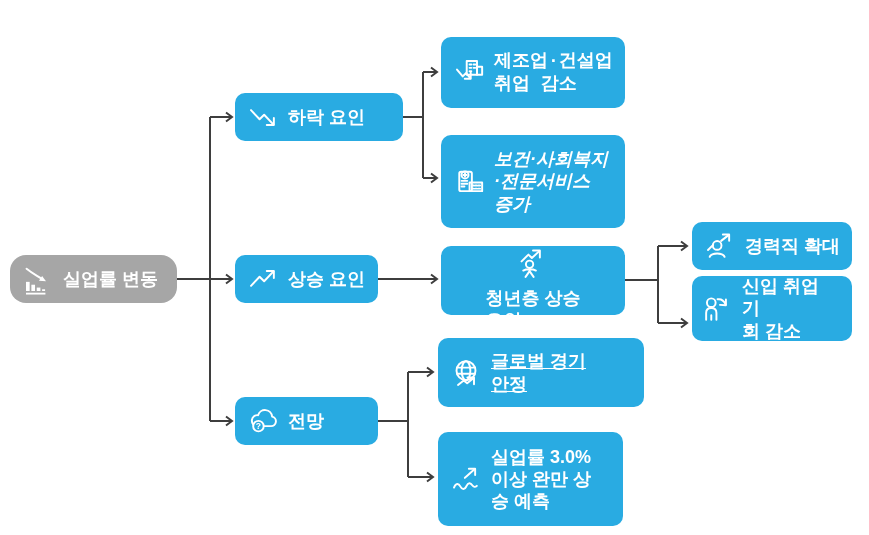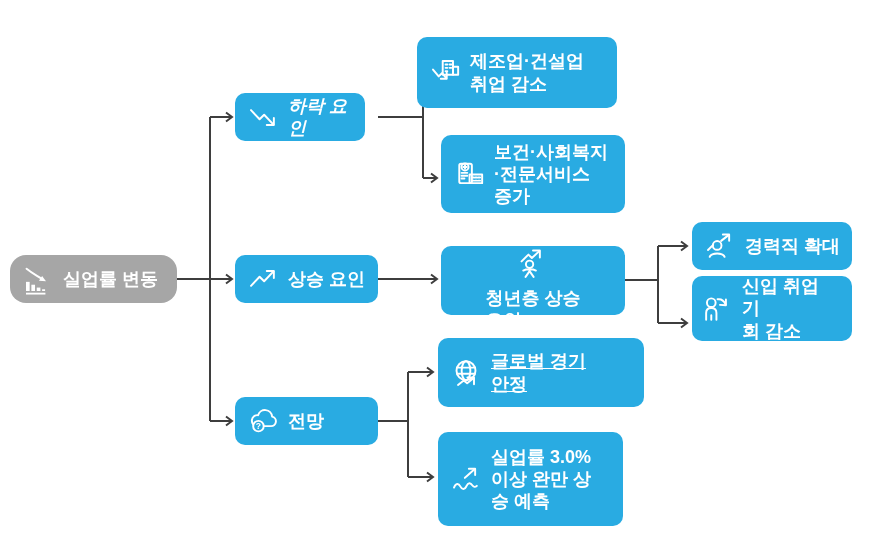--- a/index.html
+++ b/index.html
@@ -25,25 +25,25 @@
   .node .label{white-space:pre-line;}
   .node.root{background:var(--root-fill);border-radius:16px;}
   .icon{flex:0 0 auto;display:flex;align-items:center;}
   .icon svg{width:32px;height:32px;display:block;}
   .icon .s{fill:none;stroke:var(--label-text);stroke-width:1.7;stroke-linecap:round;stroke-linejoin:round;}
   .icon .f{fill:var(--label-text);stroke:none;}
   .icon .qc{fill:var(--node-fill);stroke:var(--label-text);stroke-width:1.7;}
   .icon .qt{fill:var(--label-text);font-weight:bold;font-size:7.5px;font-family:"Liberation Sans","DejaVu Sans",sans-serif;}
   
   .n-root{left:10px;top:255px;width:167px;height:48px;}
-  .n-decline{left:235px;top:93px;width:130px;height:48px;font-style:italic;}
+  .n-decline{left:235px;top:93px;width:168px;height:48px;}
   .n-rise{left:235px;top:255px;width:143px;height:48px;align-items:center;}
   .n-outlook{left:235px;top:397px;width:143px;height:48px;}
-  .n-manu{left:417px;top:37px;width:200px;height:71px;}
-  .n-welfare{left:441px;top:135px;width:184px;height:78px;}
+  .n-manu{left:441px;top:37px;width:184px;height:71px;font-family:Liberation Mono, monospace;}
+  .n-welfare{left:441px;top:135px;width:184px;height:93px;font-style:italic;}
   .n-youth{left:441px;top:246px;width:184px;height:69px;flex-direction:column;}
   .n-global{left:438px;top:338px;width:206px;height:69px;text-decoration:underline;}
   .n-forecast{left:438px;top:432px;width:185px;height:94px;}
   .n-career{left:692px;top:222px;width:160px;height:48px;}
   .n-newhire{left:692px;top:276px;width:160px;height:65px;padding-left:9px;}
 </style>
 </head>
 <body>
 
 <div class="canvas">

